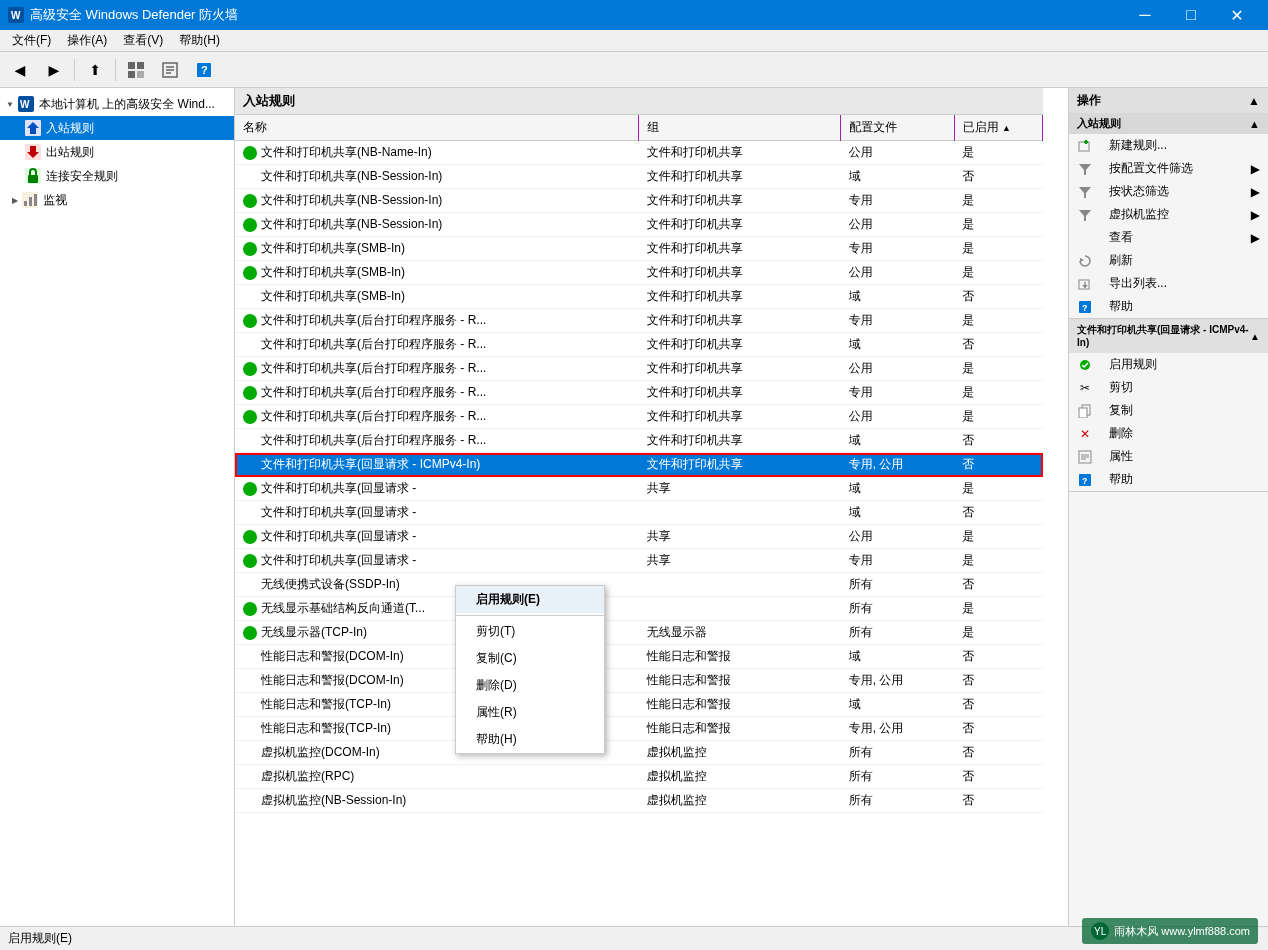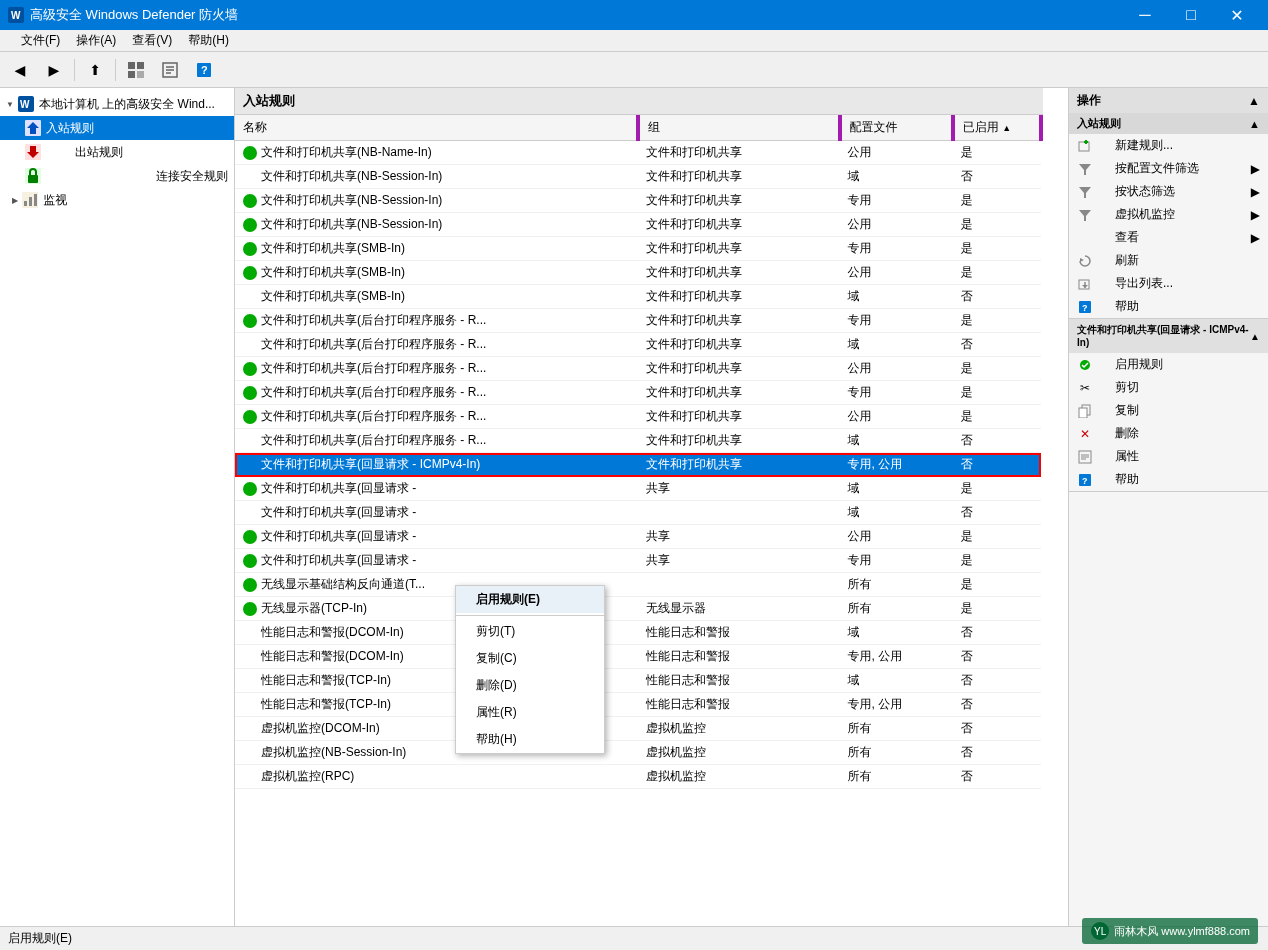--- a/index.html
+++ b/index.html
@@ -26,21 +26,21 @@
       cursor: pointer;
       display: flex; align-items: center; justify-content: center;
     }
 
     
     .menu-bar {
       background: #f0f0f0;
       height: 22px;
       display: flex;
       align-items: center;
-      padding: 0 13px;
+      padding: 0 4px;
       border-bottom: 1px solid #ccc;
     }
     .menu-item {
       padding: 2px 8px;
       cursor: pointer;
       font-size: 12px;
     }
 
     
     .toolbar {
@@ -124,21 +124,21 @@
       font-size: 12px;
     }
     thead tr {
       background: #f5f5f5;
       border-bottom: 1px solid #ccc;
     }
     thead th {
       padding: 4px 8px;
       text-align: left;
       font-weight: normal;
-      border-right: 4px solid #a21caf;
+      border-right: 1px solid #a21caf;
       cursor: pointer;
       user-select: none;
       white-space: nowrap;
     }
     tbody tr {
       border-bottom: 1px solid #f0f0f0;
     }
     tbody td {
       padding: 3px 8px;
       white-space: nowrap;
@@ -166,21 +166,21 @@
       display: flex;
       align-items: center;
       justify-content: space-between;
     }
     .right-panel-item {
       display: flex;
       align-items: center;
       padding: 3px 8px;
       cursor: pointer;
       font-size: 12px;
-      gap: 22px;
+      gap: 16px;
     }
     .action-icon {
       width: 16px; height: 16px;
       flex-shrink: 0;
       display: flex; align-items: center; justify-content: center;
       font-size: 12px;
     }
 
     
     .context-menu {
@@ -289,28 +289,28 @@
       </svg>
       <span>本地计算机 上的高级安全 Wind...</span>
     </div>
     <div class="sidebar-item selected" style="padding-left:24px;">
       <svg class="sidebar-icon" viewBox="0 0 18 18">
         <rect x="1" y="1" width="16" height="16" fill="#e0e0ff" rx="1"></rect>
         <polygon points="9,3 15,9 12,9 12,15 6,15 6,9 3,9" fill="#0050c0"></polygon>
       </svg>
       <span>入站规则</span>
     </div>
-    <div class="sidebar-item" style="padding-left:24px;gap:29px;">
+    <div class="sidebar-item" style="padding-left:24px;">
       <svg class="sidebar-icon" viewBox="0 0 18 18">
         <rect x="1" y="1" width="16" height="16" fill="#ffe0e0" rx="1"></rect>
         <polygon points="9,15 15,9 12,9 12,3 6,3 6,9 3,9" fill="#c00000"></polygon>
       </svg>
       <span>出站规则</span>
     </div>
-    <div class="sidebar-item" style="padding-left:24px;justify-content:space-between;">
+    <div class="sidebar-item" style="padding-left:24px;">
       <svg class="sidebar-icon" viewBox="0 0 18 18">
         <rect x="1" y="1" width="16" height="16" fill="#e0ffe0" rx="1"></rect>
         <rect x="4" y="8" width="10" height="8" fill="#008000" rx="1"></rect>
         <path d="M6 8 V5 A3 3 0 0 1 12 5 V8" fill="none" stroke="#008000" stroke-width="2"></path>
       </svg>
       <span>连接安全规则</span>
     </div>
     <div class="sidebar-parent" style="padding-left:12px;">
       <span class="expand-arrow">▶</span>
       <svg class="sidebar-icon" viewBox="0 0 18 18">
@@ -439,20 +439,26 @@
               <td>公用</td>
               <td>是</td>
             </tr>
             <tr>
               <td><span style="display: inline-block; width: 14px; height: 14px; border-radius: 50%; background: rgb(0, 170, 0); margin-right: 4px; vertical-align: middle;"></span>文件和打印机共享(回显请求 -</td>
               <td>共享</td>
               <td>专用</td>
               <td>是</td>
             </tr>
             <tr>
+              <td><span style="display: inline-block; width: 14px; height: 14px; margin-right: 4px; vertical-align: middle;"></span>无线便携式设备(SSDP-In)</td>
+              <td></td>
+              <td>所有</td>
+              <td>否</td>
+            </tr>
+            <tr>
               <td><span style="display: inline-block; width: 14px; height: 14px; border-radius: 50%; background: rgb(0, 170, 0); margin-right: 4px; vertical-align: middle;"></span>无线显示基础结构反向通道(T...</td>
               <td></td>
               <td>所有</td>
               <td>是</td>
             </tr>
             <tr>
               <td><span style="display: inline-block; width: 14px; height: 14px; border-radius: 50%; background: rgb(0, 170, 0); margin-right: 4px; vertical-align: middle;"></span>无线显示器(TCP-In)</td>
               <td>无线显示器</td>
               <td>所有</td>
               <td>是</td>
@@ -481,27 +487,27 @@
               <td>专用, 公用</td>
               <td>否</td>
             </tr>
             <tr>
               <td><span style="display: inline-block; width: 14px; height: 14px; margin-right: 4px; vertical-align: middle;"></span>虚拟机监控(DCOM-In)</td>
               <td>虚拟机监控</td>
               <td>所有</td>
               <td>否</td>
             </tr>
             <tr>
-              <td><span style="display: inline-block; width: 14px; height: 14px; margin-right: 4px; vertical-align: middle;"></span>虚拟机监控(NB-Session-In)</td>
+              <td><span style="display: inline-block; width: 14px; height: 14px; margin-right: 4px; vertical-align: middle;"></span>虚拟机监控(RPC)</td>
               <td>虚拟机监控</td>
               <td>所有</td>
               <td>否</td>
             </tr>
             <tr>
-              <td><span style="display: inline-block; width: 14px; height: 14px; margin-right: 4px; vertical-align: middle;"></span>虚拟机监控(RPC)</td>
+              <td><span style="display: inline-block; width: 14px; height: 14px; margin-right: 4px; vertical-align: middle;"></span>虚拟机监控(NB-Session-In)</td>
               <td>虚拟机监控</td>
               <td>所有</td>
               <td>否</td>
             </tr>
           </tbody>
       </table>
     </div>
 
     <div class="context-menu" id="context-menu" style="top:497px; left:220px;">
     <div class="context-menu-item first-item">启用规则(E)</div>

